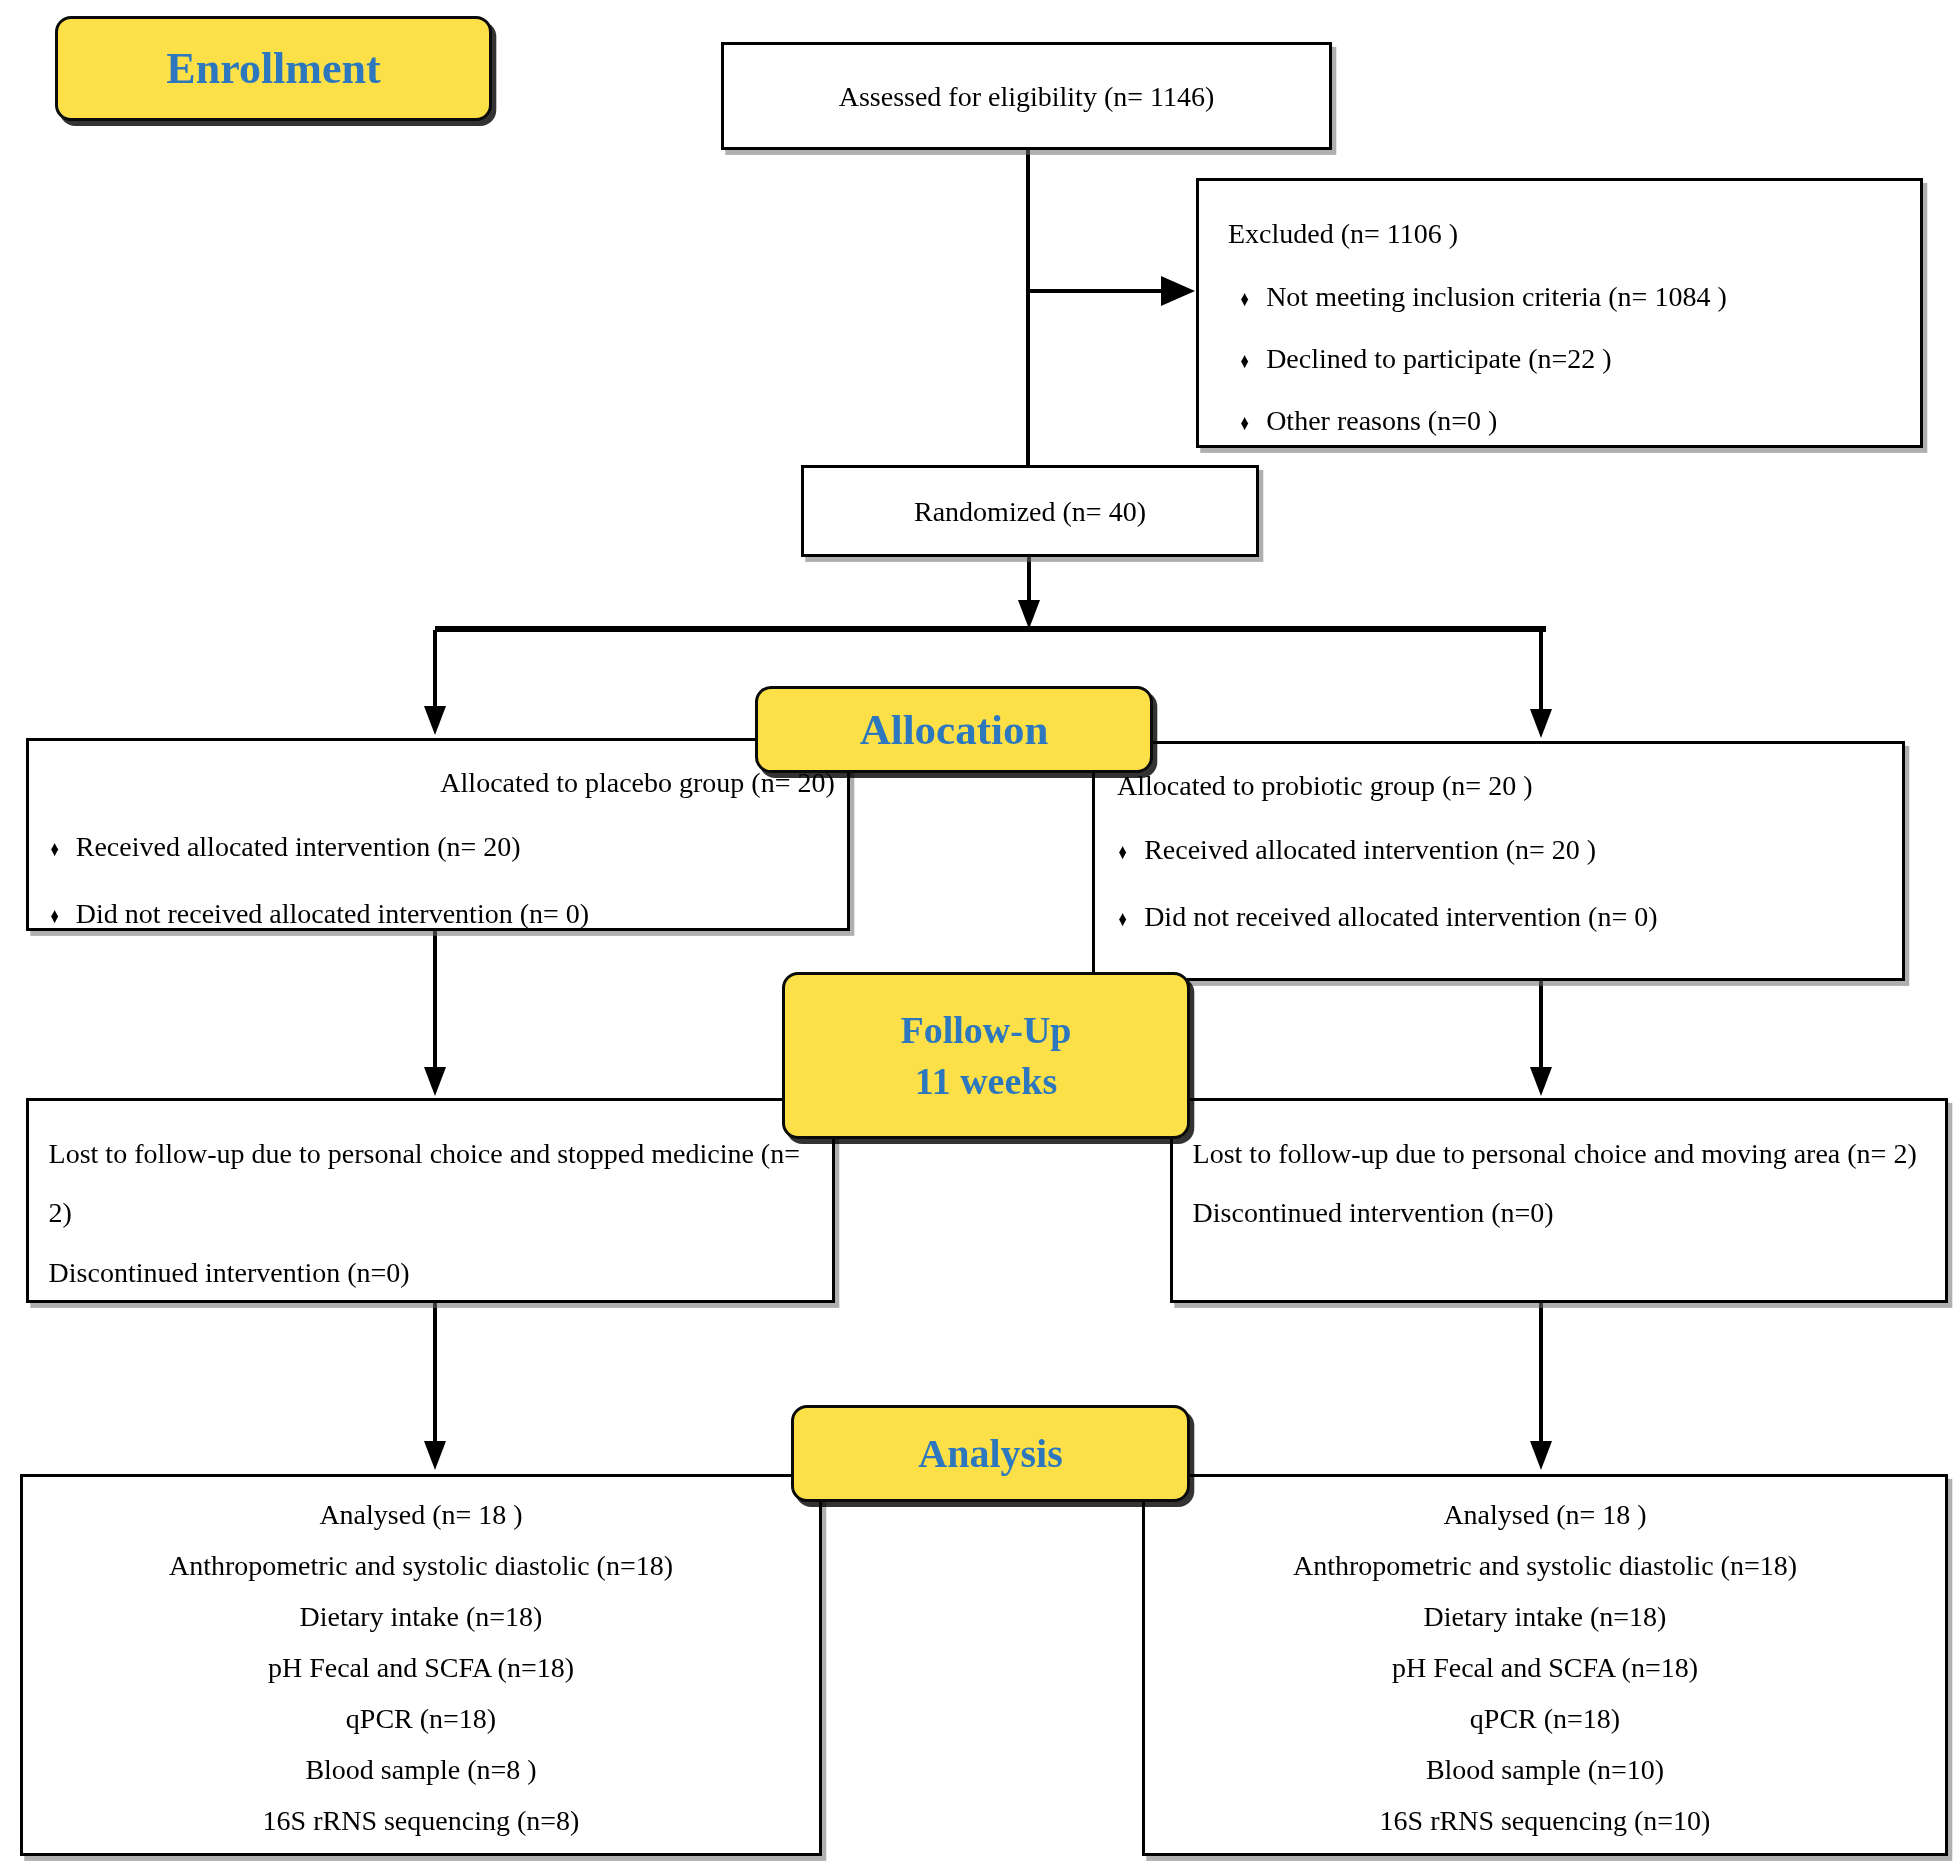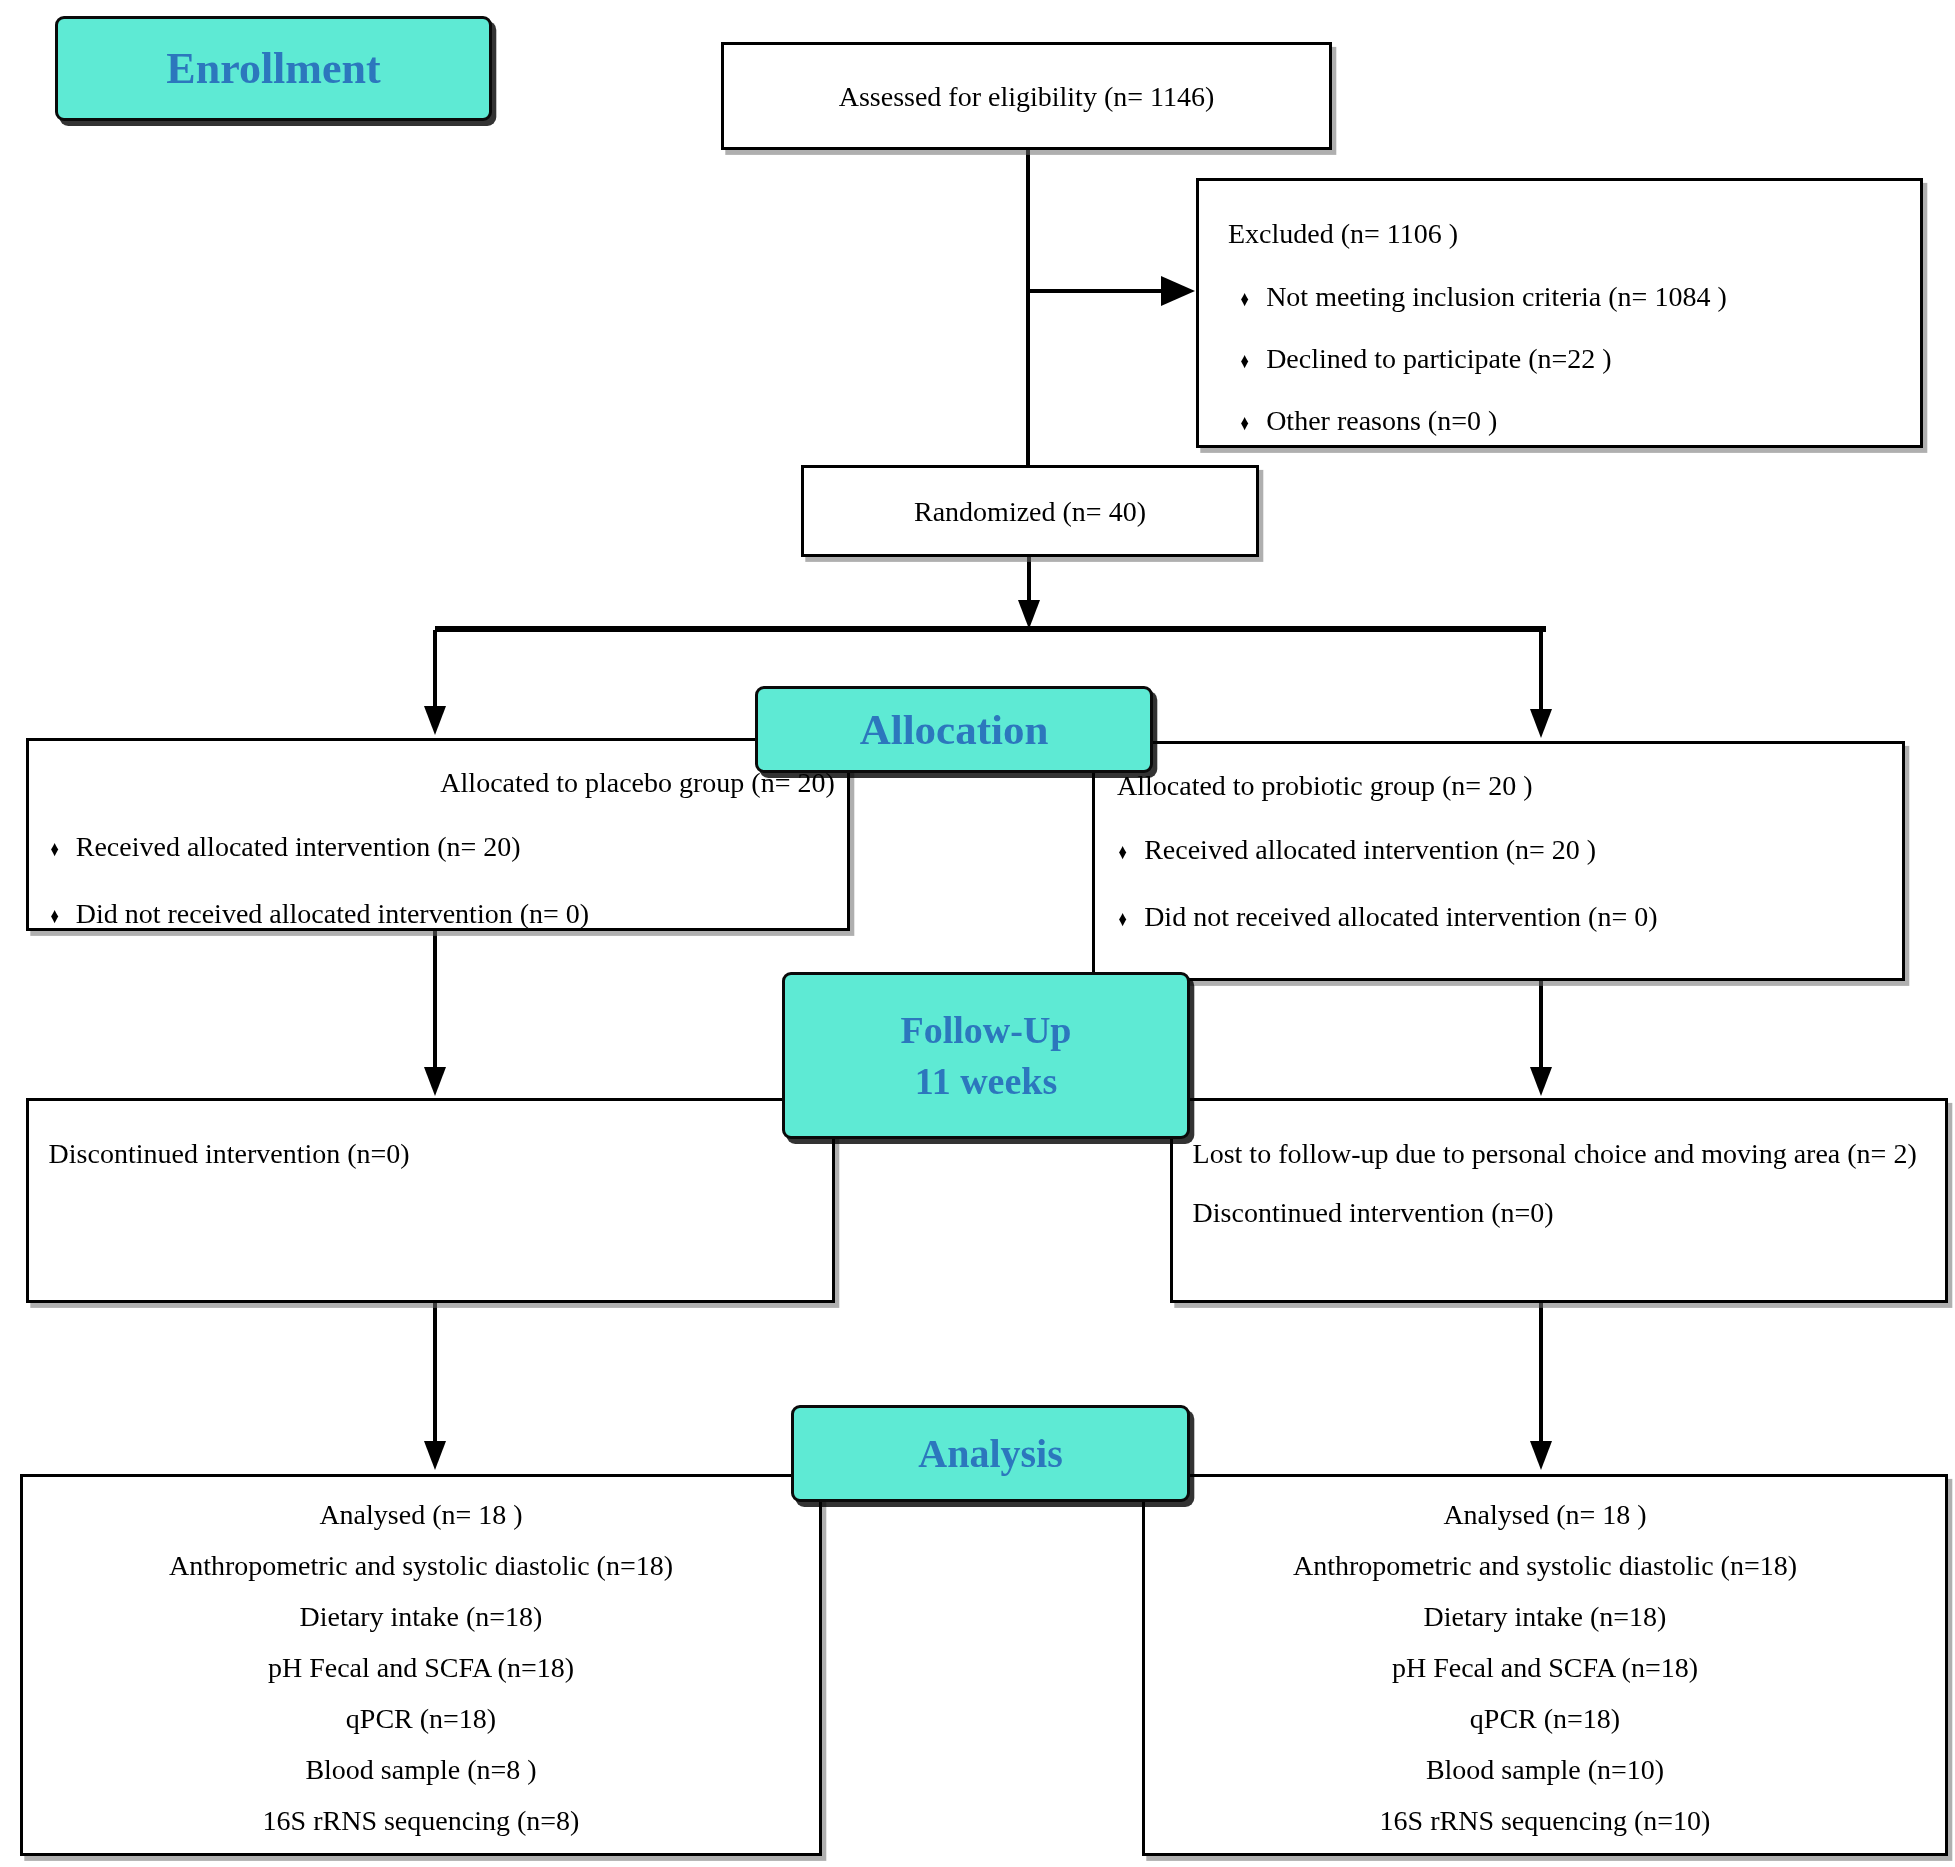--- a/index.html
+++ b/index.html
@@ -36,23 +36,23 @@
     white-space:nowrap;
   }
   .bullet-glyph{
     font-size:0.78em;
     transform:scaleX(0.75);
   }
   
   .badge{
     position:absolute;
     box-sizing:border-box;
-    background:#5eead4;
+    background:#fde047;
     border:3.1px solid #0a0a0a;
-    border-radius:9px;
+    border-radius:16px;
     box-shadow:4.3px 4.9px 0 rgba(0,0,0,0.8);
     display:flex;
     flex-direction:column;
     align-items:center;
     justify-content:center;
     font-weight:bold;
     color:#2C77BD;
     z-index:5;
     text-align:center;
   }
@@ -144,20 +144,21 @@
       <span class="bullet-glyph">♦</span>
       <span>Received allocated intervention (n= 20 )</span>
     </div>
     <div class="bullet-row">
       <span class="bullet-glyph">♦</span>
       <span>Did not received allocated intervention (n= 0)</span>
     </div>
   </div>
 
   <div class="box" style="left:26px;top:1098px;width:809px;height:205px;padding:23px 21.4px 0 19.6px;line-height:2.12;">
+    <div>Lost to follow-up due to personal choice and stopped medicine (n= 2)</div>
     <div>Discontinued intervention (n=0)</div>
   </div>
 
   <div class="box" style="left:1170px;top:1098px;width:778px;height:205px;padding:23px 18.3px 0 19.6px;line-height:2.12;">
     <div>Lost to follow-up  due to personal choice and moving area (n= 2)</div>
     <div>Discontinued intervention (n=0)</div>
   </div>
 
   <div class="box" style="left:20px;top:1474px;width:802px;height:382px;padding-top:13.4px;text-align:center;line-height:1.82;">
     <div>Analysed  (n= 18 )</div>

